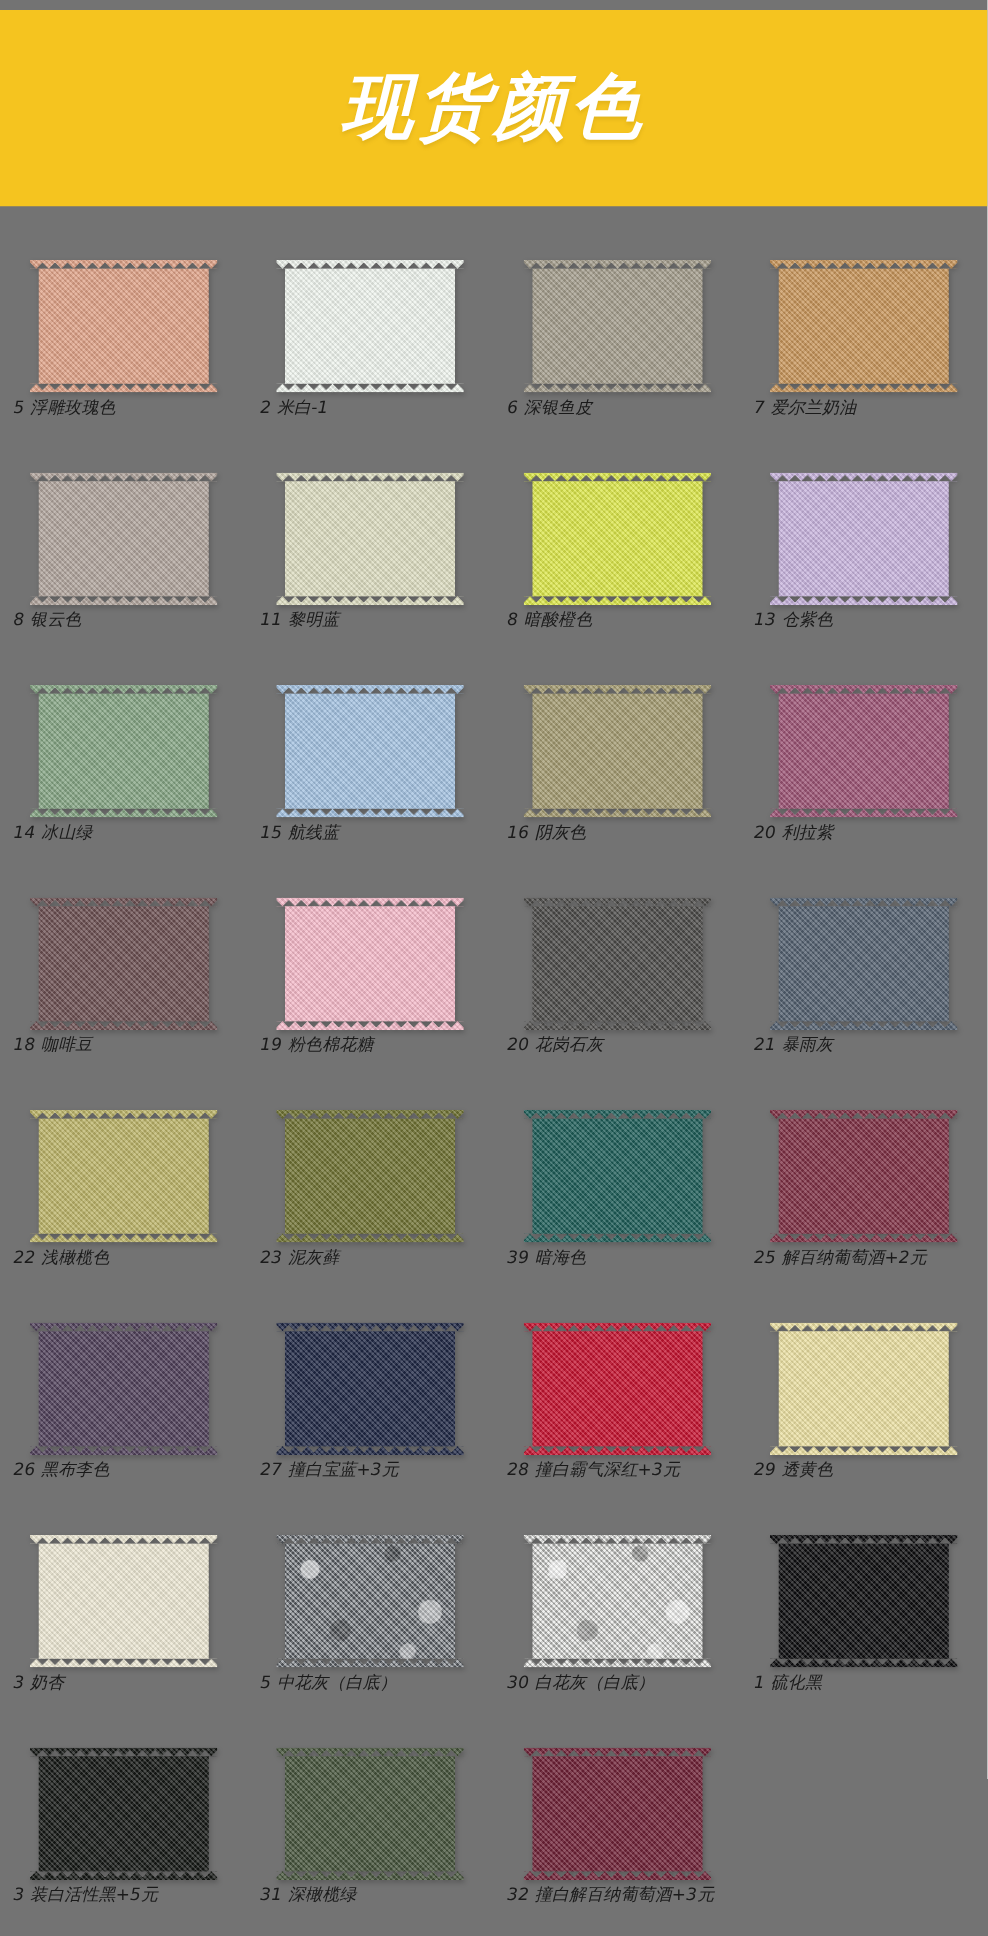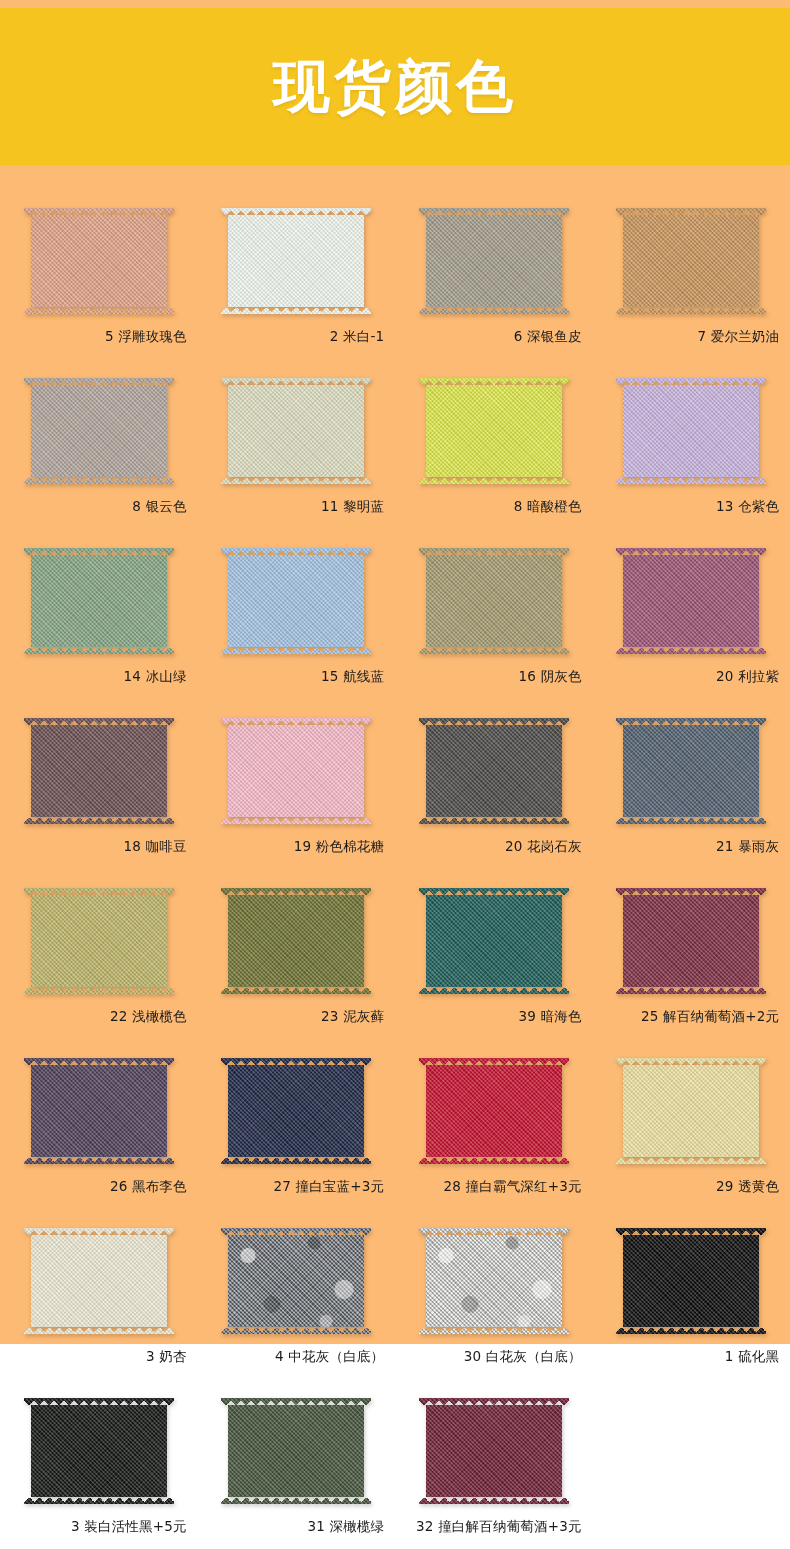--- a/index.html
+++ b/index.html
@@ -6,22 +6,23 @@
   html, body {
     width: 790px;
     height: 1549px;
     background: #ffffff;
     font-family: "Liberation Sans", "DejaVu Sans", sans-serif;
     overflow: hidden;
   }
   .page {
     position: relative;
     width: 790px;
-    height: 1344px;
-    background: #fdba74;
+    height: 1549px;
+    background: #737373;
+    font-style: italic;
   }
 
   
   .banner {
     position: absolute;
     left: 0;
     top: 8px;
     width: 790px;
     height: 157px;
     background: #f5c41f;
@@ -93,23 +94,23 @@
     background-image:
       radial-gradient(circle at 18% 26%, rgba(255,255,255,0.55) 0 7px, transparent 8px),
       radial-gradient(circle at 62% 14%, rgba(0,0,0,0.22) 0 6px, transparent 7px),
       radial-gradient(circle at 82% 58%, rgba(255,255,255,0.45) 0 9px, transparent 10px),
       radial-gradient(circle at 34% 72%, rgba(0,0,0,0.18) 0 8px, transparent 9px),
       radial-gradient(circle at 70% 88%, rgba(255,255,255,0.38) 0 6px, transparent 7px),
       repeating-linear-gradient(45deg,  rgba(255,255,255,0.30) 0 1.5px, rgba(0,0,0,0.20) 1.5px 3px),
       repeating-linear-gradient(-45deg, rgba(255,255,255,0.22) 0 1.5px, rgba(0,0,0,0.16) 1.5px 3px);
   }
   .caption {
-    margin-top: 12px;
+    margin-top: 2px;
     width: 176px;
-    text-align: right;
+    text-align: left;
     font-size: 13.5px;
     line-height: 20px;
     color: #1a1a1a;
     font-family: "DejaVu Sans", "Liberation Sans", sans-serif;
     letter-spacing: 0.2px;
   }
 </style>
 </head>
 <body>
 
@@ -267,21 +268,21 @@
       <div class="cell">
         <div class="swatch-wrap">
           <div class="swatch" style="background-color: rgb(236, 231, 211);"></div>
         </div>
         <div class="caption">3 奶杏</div>
       </div>
       <div class="cell">
         <div class="swatch-wrap">
           <div class="swatch heather" style="background-color: rgb(110, 115, 122);"></div>
         </div>
-        <div class="caption">4 中花灰（白底）</div>
+        <div class="caption">5 中花灰（白底）</div>
       </div>
       <div class="cell">
         <div class="swatch-wrap">
           <div class="swatch heather" style="background-color: rgb(227, 228, 225);"></div>
         </div>
         <div class="caption">30 白花灰（白底）</div>
       </div>
       <div class="cell">
         <div class="swatch-wrap">
           <div class="swatch" style="background-color: rgb(13, 13, 15);"></div>

